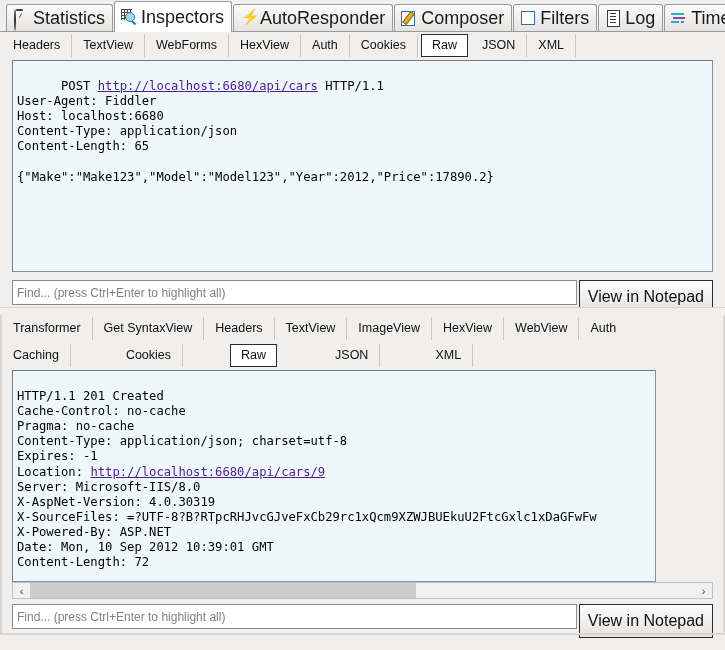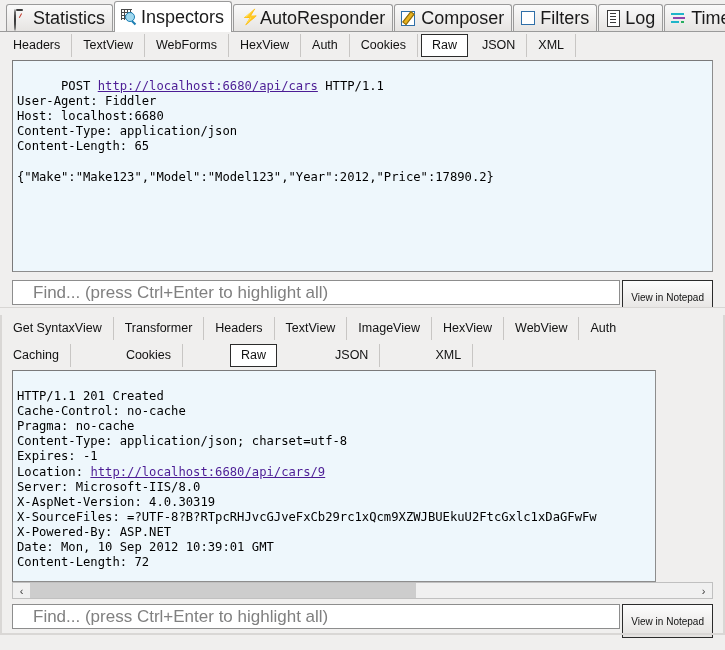--- a/index.html
+++ b/index.html
@@ -143,34 +143,34 @@
   
   .findbar {
     display: flex;
     align-items: stretch;
     height: 25px;
   }
   .findinput {
     flex: 1 1 auto;
     background: #ffffff;
     border: 1px solid #8d8d8d;
-    font-size: 17px;
+    font-size: 12px;
     color: #808080;
     display: flex;
     align-items: center;
-    padding-left: 20px;
+    padding-left: 4px;
     box-sizing: border-box;
     font-family: "Liberation Sans", sans-serif;
     text-align: right;
   }
   .notepadbtn {
     flex: 0 0 auto;
     background: linear-gradient(to bottom, #fcfcfc, #e4e2e0);
     border: 1.6px solid #2b2b2b;
-    font-size: 10px;
+    font-size: 16px;
     color: #111;
     display: flex;
     align-items: center;
     justify-content: center;
     padding: 16px 8px;
     box-sizing: border-box;
     white-space: nowrap;
     margin-left: 2px;
   }
 
@@ -290,22 +290,22 @@
   </div>
 
   <div class="findbar" style="position:absolute; left:12px; top:280px; width:701px;">
     <div class="findinput">Find... (press Ctrl+Enter to highlight all)</div>
     <div class="notepadbtn">View in Notepad</div>
   </div>
 
   <div class="splitter" style="left:0; top:307px; width:725px; height:8px;"></div>
 
   <div class="subtab-row" style="position:absolute; left:0; top:315px; width:725px;">
+    <div class="subtab">Transformer</div>
     <div class="subtab">Get SyntaxView</div>
-    <div class="subtab">Transformer</div>
     <div class="subtab">Headers</div>
     <div class="subtab">TextView</div>
     <div class="subtab">ImageView</div>
     <div class="subtab">HexView</div>
     <div class="subtab">WebView</div>
     <div class="subtab spacer-end">Auth</div>
   </div>
 
   <div class="subtab-row" style="position:absolute; left:0; top:342px; width:725px;gap:44px;">
     <div class="subtab">Caching</div>

